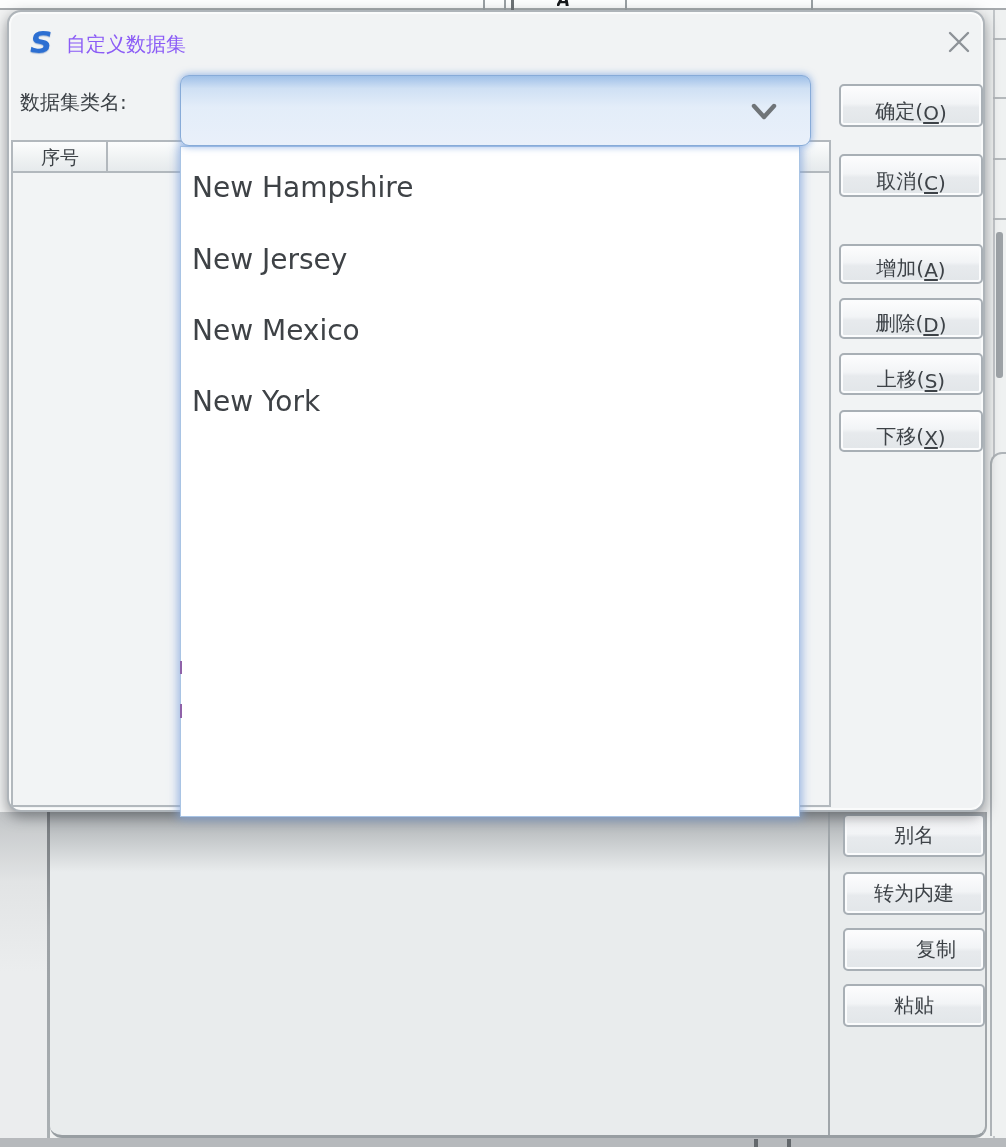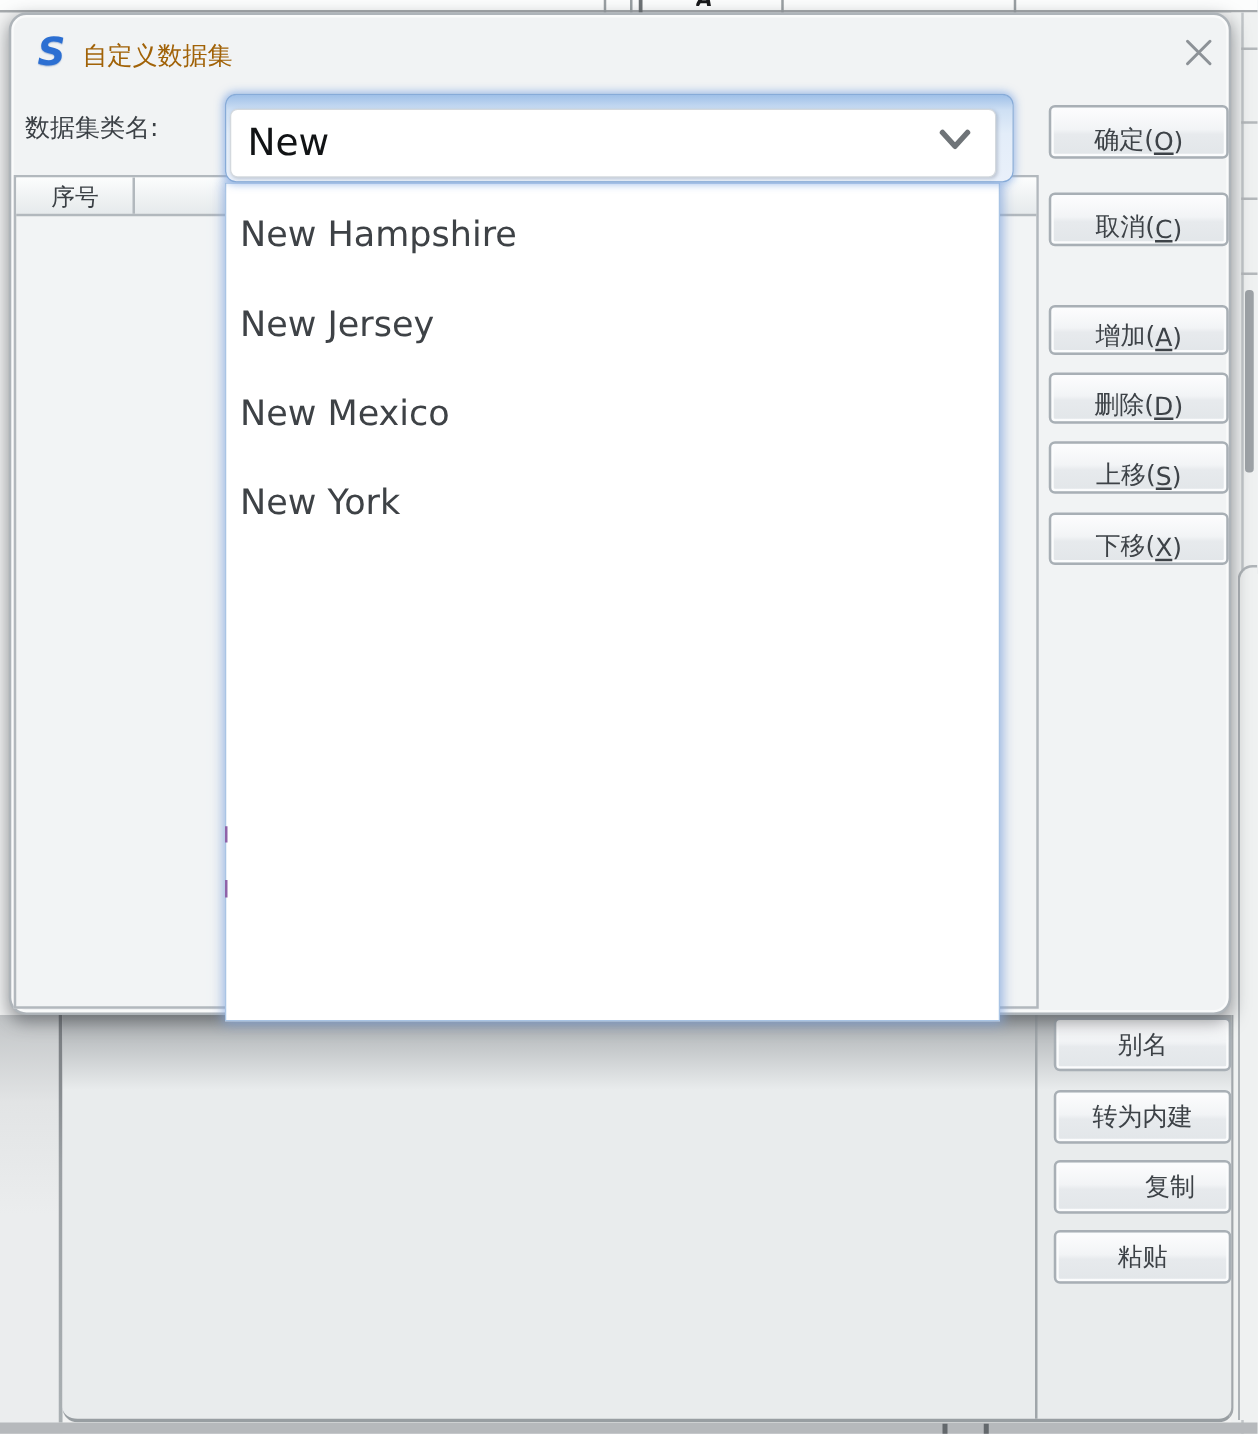--- a/index.html
+++ b/index.html
@@ -55,21 +55,21 @@
   .bp-btn { left:843px; width:142px; height:43px; }
 
   
   .dialog { left:7px; top:10px; width:978px; height:802px;
             background:#f1f3f4; border:2px solid #aeb4b9; border-radius:14px;
             box-shadow:0 5px 14px rgba(45,50,55,.5), inset 0 0 0 2px rgba(255,255,255,.65);
             z-index:10; }
   .dlg-logo { position:absolute; left:21px; top:13px; width:30px; height:34px;
               font-size:31px; font-weight:800; font-style:italic; line-height:34px;
               color:#2c6fd2; text-shadow:0 1px 1px rgba(30,80,160,.35); }
-  .dlg-title { position:absolute; left:57px; top:19px; font-size:20px; color:#a16207; }
+  .dlg-title { position:absolute; left:57px; top:19px; font-size:20px; color:#8b5cf6; }
   .dlg-close { position:absolute; left:933px; top:13px; width:34px; height:34px;
                display:flex; align-items:center; justify-content:center; }
   .dlg-label { position:absolute; left:11px; top:77px; font-size:20px; color:#3b4045; }
 
   
   .grid { position:absolute; left:2px; top:128px; width:820px; height:667px;
           background:#f2f4f5; border:2px solid #b2b8bd; }
   .grid-header { display:flex; height:31px; border-bottom:2px solid #b2b8bd;
                  background:linear-gradient(180deg,#fcfdfd 0%,#eef1f2 60%,#e6eaec 100%); }
   .gh-cell { font-size:19px; color:#3b4045; padding:3px 0 0 7px; }
@@ -213,19 +213,18 @@
 <div class="abs dropdown">
   <div class="dd-item dd-item-0">New Hampshire</div>
   <div class="dd-item dd-item-1">New Jersey</div>
   <div class="dd-item dd-item-2">New Mexico</div>
   <div class="dd-item dd-item-3">New York</div>
   <div class="dd-tick" style="top:514px;height:13px;"></div>
   <div class="dd-tick" style="top:557px;height:14px;"></div>
 </div>
 
 <div class="abs combo">
-  <div class="combo-field">New</div>
   <div class="combo-arrow">
     <svg width="28" height="20" viewBox="0 0 28 20">
       <path d="M4 4 L14 15 L24 4" stroke="#6f7478" stroke-width="4.4" stroke-linecap="round" stroke-linejoin="round" fill="none"></path>
     </svg>
   </div>
 </div>
 
 </body></html>

